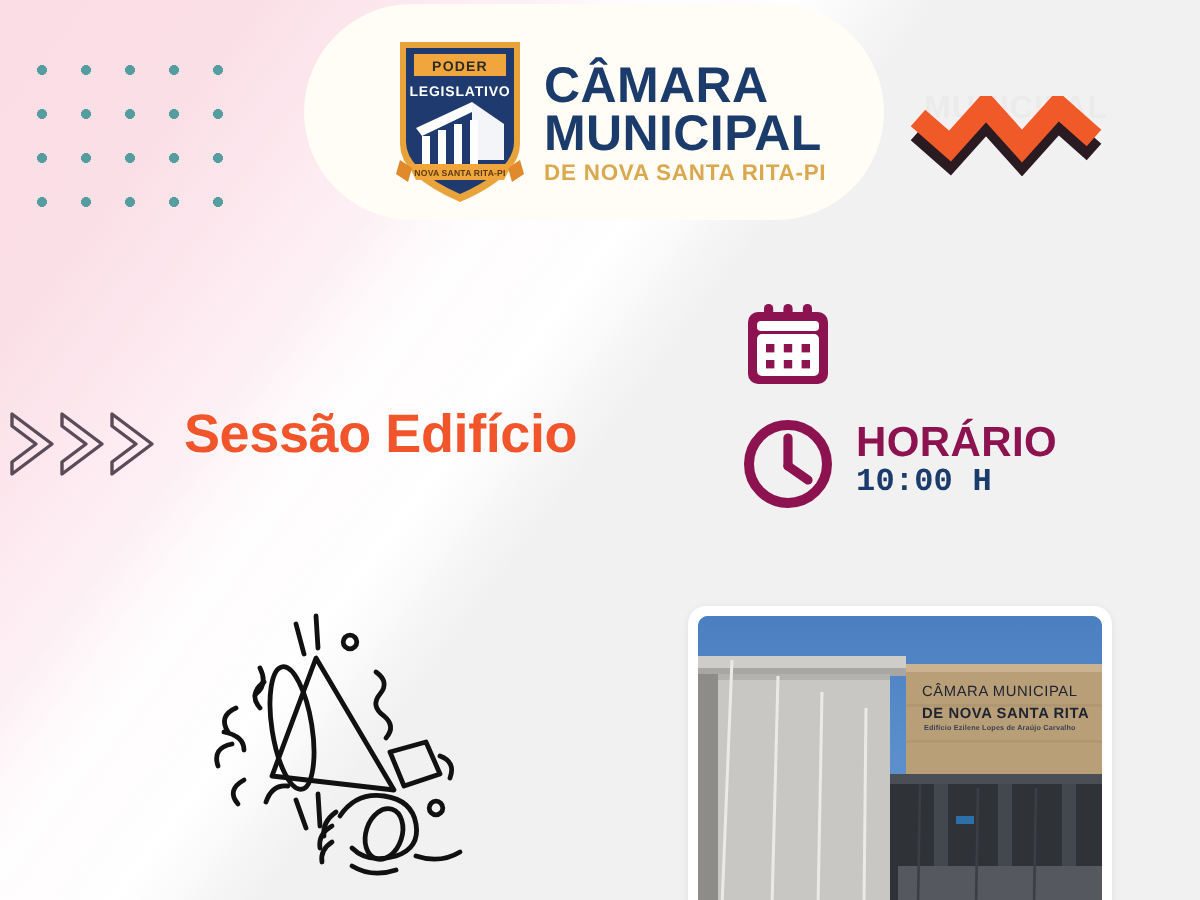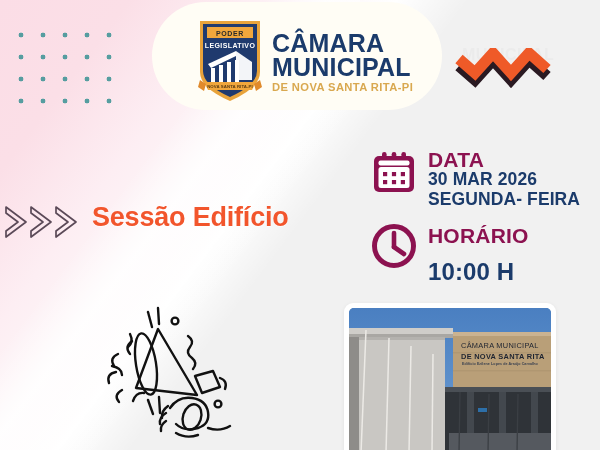--- a/index.html
+++ b/index.html
@@ -106,21 +106,21 @@
   .lbl {
     font-size:21px; font-weight:bold; color:#8c1250;
     line-height:1.02; letter-spacing:.2px;
   }
   .val {
     font-size:17.5px; font-weight:bold; color:#1b3b6b;
     line-height:1.12; letter-spacing:.1px; white-space:nowrap;
   }
   .time-row .info-icon { margin-top:-2px; }
   .time-row .lbl { font-size:21px; }
-  .time-row .val { font-size:24px; margin-top:13px; }
+  .time-row .val { font-size:16px; margin-top:1px;font-family:Liberation Mono, monospace; }
 
   
   .megaphone { position:absolute; left:96px; top:296px; width:162px; height:150px; }
   .megaphone svg { display:block; }
 
   
   .photo-frame {
     position:absolute; left:344px; top:303px;
     width:212px; height:150px;
     background:#ffffff;
@@ -222,25 +222,20 @@
           <g fill="#8c1250">
             <rect x="13" y="24" width="4.2" height="4.2"></rect>
             <rect x="21.9" y="24" width="4.2" height="4.2"></rect>
             <rect x="30.8" y="24" width="4.2" height="4.2"></rect>
             <rect x="13" y="32" width="4.2" height="4.2"></rect>
             <rect x="21.9" y="32" width="4.2" height="4.2"></rect>
             <rect x="30.8" y="32" width="4.2" height="4.2"></rect>
           </g>
         </svg>
       </div>
-      <div class="info-txt">
-        <div class="lbl">DATA</div>
-        <div class="val">30 MAR 2026</div>
-        <div class="val">SEGUNDA- FEIRA</div>
-      </div>
     </div>
 
     <div class="info-row time-row">
       <div class="info-icon">
         <svg width="48" height="48" viewBox="0 0 48 48">
           <circle cx="24" cy="24" r="19.5" fill="none" stroke="#8c1250" stroke-width="5"></circle>
           <path d="M24 11 V25" stroke="#8c1250" stroke-width="4.6" stroke-linecap="round" fill="none"></path>
           <path d="M24 25 L34 32" stroke="#8c1250" stroke-width="4.6" stroke-linecap="round" fill="none"></path>
         </svg>
       </div>

